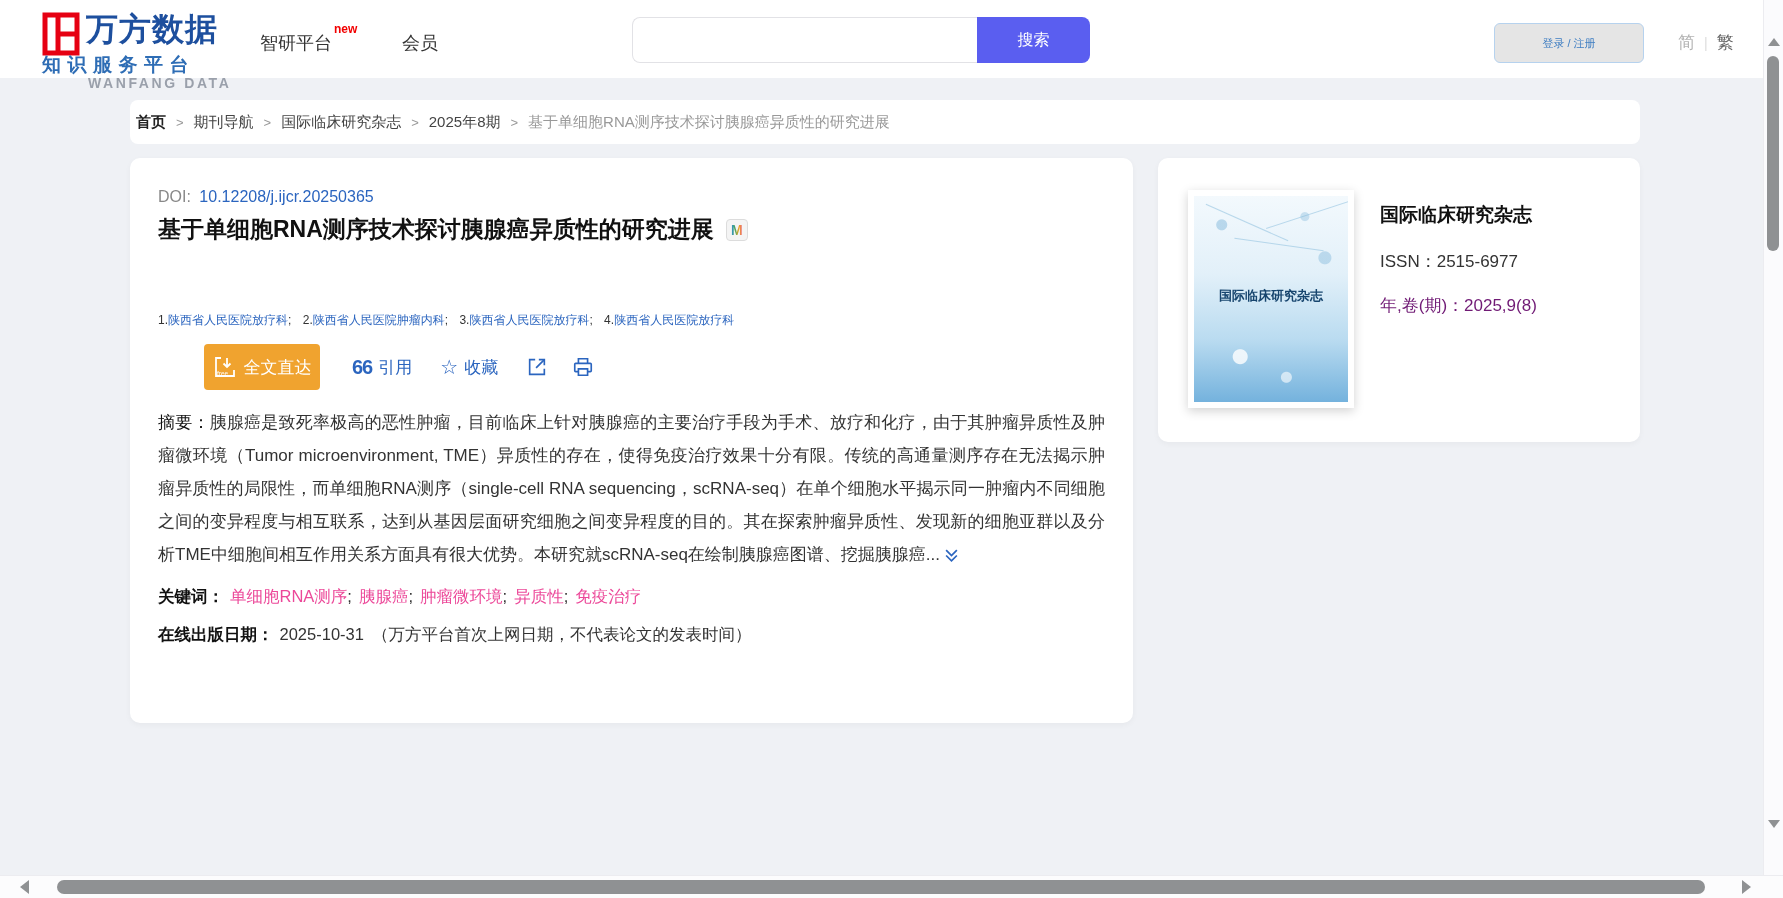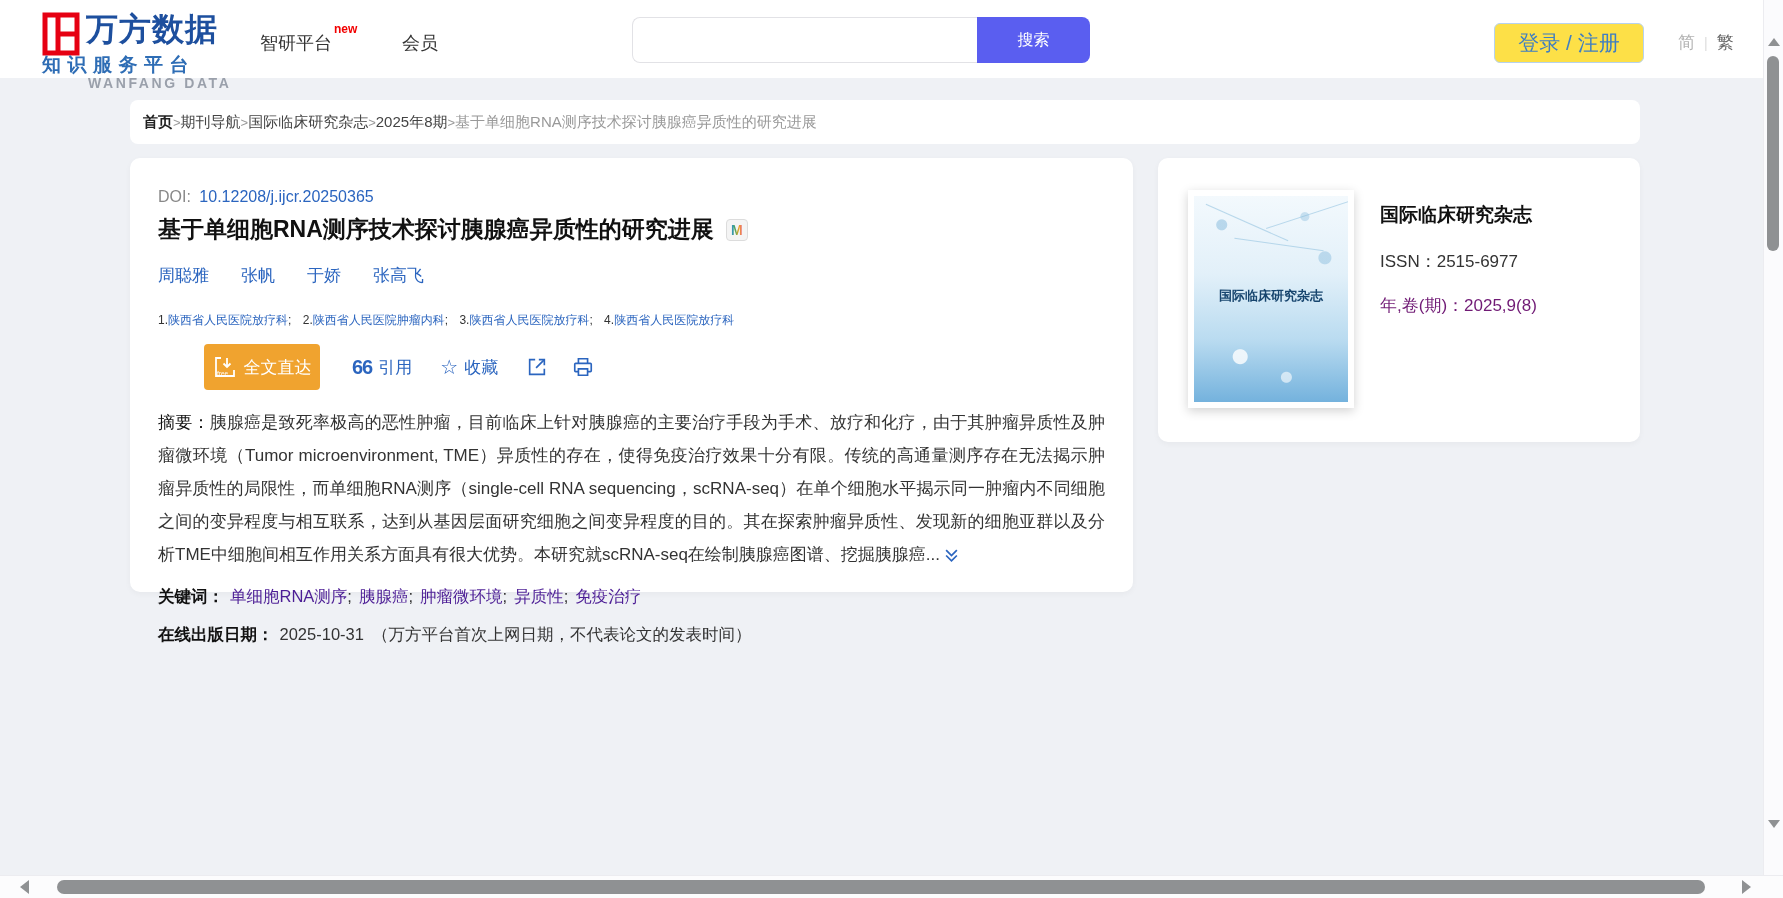--- a/index.html
+++ b/index.html
@@ -19,35 +19,35 @@
   .logo-cn { position:absolute; left:44px; top:0px; font-size:32px; font-weight:800; color:#1d4f9e; letter-spacing:1px; }
   .logo-en { position:absolute; left:46px; top:31px; font-size:14px; font-weight:700; color:#9aa0ab; letter-spacing:2.6px;margin-top:36px; }
   .logo-tagline { position:absolute; left:0px; top:44px; font-size:19px; font-weight:600; color:#2e6db5; letter-spacing:6.5px; white-space:nowrap; }
   .nav-item { position:absolute; top:31px; font-size:18px; color:#333; cursor:pointer; white-space:nowrap; }
   .nav-item .new-badge { color:#f20000; font-size:12px; position:relative; top:-9px; margin-left:2px; font-weight:600; }
   .nav-1 { left:260px; }
   .nav-2 { left:402px; }
   .search-box { position:absolute; left:632px; top:17px; display:flex; }
   .search-input { width:345px; height:46px; border:1px solid #e2e2e6; border-right:none; border-radius:8px 0 0 8px; padding:0 14px; font-size:15px; outline:none; background:#fff; }
   .search-btn { width:113px; height:46px; border:none; background:#5a5ef0; color:#fff; font-size:16px; border-radius:0 8px 8px 0; cursor:pointer; }
-  .login-btn { position:absolute; left:1494px; top:23px; width:150px; height:40px; background:#fde047; border:1px solid #b6d2ee; border-radius:6px; color:#3f7ec2; font-size:21px; cursor:pointer; }
+  .login-btn { position:absolute; left:1494px; top:23px; width:150px; height:40px; background:#e5e5e5; border:1px solid #b6d2ee; border-radius:6px; color:#3f7ec2; font-size:11px; cursor:pointer; }
   .lang { position:absolute; left:1678px; top:31px; font-size:17px; display:flex; align-items:center; gap:9px; }
   .lang-simplified { color:#b3b3b3; cursor:pointer; }
   .lang-divider { color:#ddd; font-size:14px; }
   .lang-traditional { color:#666; cursor:pointer; }
 
   
-  .breadcrumb { position:absolute; left:130px; top:100px; width:1510px; height:44px; background:#fff; border-radius:8px; display:flex; align-items:center; padding:0 13px; font-size:15px; white-space:nowrap; overflow:hidden; }
+  .breadcrumb { position:absolute; left:130px; top:100px; width:1510px; height:44px; background:#fff; border-radius:8px; display:flex; align-items:center; gap:10px; padding:0 6px; font-size:15px; white-space:nowrap; overflow:hidden; }
   .bc-home { font-weight:700; color:#222; cursor:pointer; }
   .bc-sep { color:#999; font-size:13px; }
   .bc-link { color:#444; cursor:pointer; }
   .bc-current { color:#999; }
 
   
-  .main-card { position:absolute; left:130px; top:158px; width:1003px; height:434px; background:#fff; border-radius:10px; box-shadow:0 2px 6px rgba(0,0,0,0.04); }
+  .main-card { position:absolute; left:130px; top:158px; width:1003px; height:565px; background:#fff; border-radius:10px; box-shadow:0 2px 6px rgba(0,0,0,0.04); }
   .row { position:absolute; left:28px; right:28px; }
   .doi-row { top:30px; font-size:16px; color:#888; }
   .doi-link { color:#2b65bf; margin-left:4px; }
   .title-row { top:56px; display:flex; align-items:center; gap:12px; }
   .article-title { font-size:23px; font-weight:700; color:#111; }
   .m-badge { width:22px; height:22px; background:#f4f4f4; border:1px solid #dcdcdc; border-radius:4px; display:flex; align-items:center; justify-content:center; flex:none; }
   .m-letter { font-weight:800; font-size:14px; line-height:1; color:#3b8ede;
     background:linear-gradient(90deg,#2e8fe0,#49a55c,#f5a623,#e0508f);
     -webkit-background-clip:text; background-clip:text; -webkit-text-fill-color:transparent; }
   .authors-row { top:106px; display:flex; gap:32px; font-size:17px; }
@@ -62,21 +62,21 @@
   .cite-66 { font-weight:700; font-size:20px; letter-spacing:-1px; line-height:1; }
   .action-fav { margin-left:28px; }
   .fav-star { font-size:20px; line-height:1; }
   .action-share { margin-left:28px; }
   .action-print { margin-left:24px; }
   .abstract-row { top:248px; font-size:17px; line-height:33px; text-align:justify; color:#333; }
   .abstract-label { font-weight:400; color:#111; }
   .expand-icon { display:inline-block; vertical-align:-3px; margin-left:4px; color:#2b65bf; cursor:pointer; }
   .keywords-row { top:428px; font-size:16.5px; color:#333; }
   .keywords-label, .pubdate-label { font-weight:700; color:#111; margin-right:6px; }
-  .keywords-row a { color:#4c1d95; }
+  .keywords-row a { color:#ec4899; }
   .kw-sep { margin-right:7px; color:#333; }
   .pubdate-row { top:466px; font-size:16.5px; color:#333; }
   .pubdate-note { margin-left:8px; }
   .english-row { top:510px; display:flex; justify-content:center; align-items:center; gap:7px; color:#f5a623; font-size:17px; cursor:pointer; }
 
   
   .right-card { position:absolute; left:1158px; top:158px; width:482px; height:284px; background:#fff; border-radius:10px; box-shadow:0 2px 6px rgba(0,0,0,0.04); }
   .cover { position:absolute; left:30px; top:32px; width:166px; height:218px; background:#fff; padding:6px; box-shadow:0 3px 10px rgba(0,0,0,0.18); cursor:pointer; }
   .cover-inner { width:100%; height:100%; position:relative; overflow:hidden;
     background:
@@ -163,26 +163,20 @@
     <a class="doi-link">10.12208/j.ijcr.20250365</a>
   </div>
 
   <div class="row title-row">
     <span class="article-title">基于单细胞RNA测序技术探讨胰腺癌异质性的研究进展</span>
     <span class="m-badge">
       <span class="m-letter">M</span>
     </span>
   </div>
 
-  <div class="row authors-row">
-    <a>周聪雅</a>
-    <a>张帆</a>
-    <a>于娇</a>
-    <a>张高飞</a>
-  </div>
 
   <div class="row affil-row">
     <span class="affil-group"><span>1.</span><a>陕西省人民医院放疗科</a><span>;</span></span>
     <span class="affil-group"><span>2.</span><a>陕西省人民医院肿瘤内科</a><span>;</span></span>
     <span class="affil-group"><span>3.</span><a>陕西省人民医院放疗科</a><span>;</span></span>
     <span class="affil-group"><span>4.</span><a>陕西省人民医院放疗科</a></span>
   </div>
 
   <div class="row actions-row">
     <button class="btn-fulltext">

